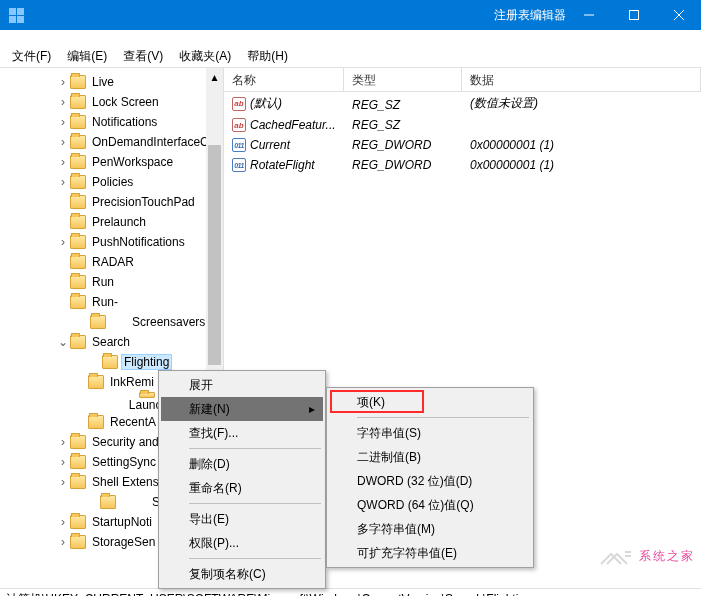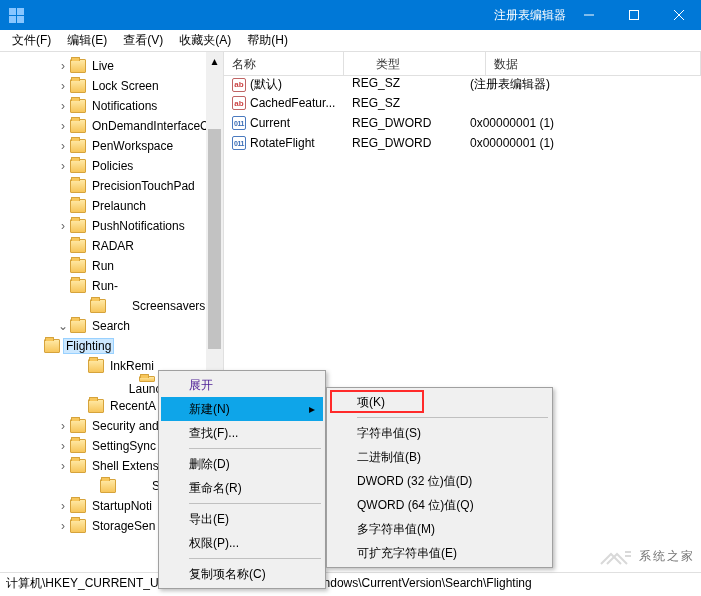--- a/index.html
+++ b/index.html
@@ -5,61 +5,61 @@
 * { margin: 0; padding: 0; box-sizing: border-box; font-family: "Microsoft YaHei", "Segoe UI", sans-serif; font-size: 12px; }
 body { width: 701px; height: 596px; background: #fff; overflow: hidden; position: relative; }
 
 .titlebar { height: 30px; background: #0078d7; display: flex; align-items: center; color: #fff; }
 .titlebar .app-icon { width: 16px; height: 16px; margin: 0 8px; display: flex; flex-wrap: wrap; }
 .titlebar .app-icon span { width: 7px; height: 7px; background: #88c6ff; margin: 0.5px; }
 .titlebar .title { flex: 1; text-align: right; }
 .titlebar .wbtn { width: 45px; height: 30px; display: flex; align-items: center; justify-content: center; }
 .titlebar .wbtn svg { stroke: #fff; stroke-width: 1; fill: none; }
 
-.menubar { height: 22px; display: flex; align-items: center; padding: 0 4px; background: #fff; border-bottom: 1px solid #e0e0e0; }
+.menubar { height: 22px; display: flex; align-items: center; padding: 0 4px; background: #fff; border-bottom: 1px solid #e0e0e0; margin-top: 16px; }
 .menubar .mitem { padding: 2px 8px; cursor: default; }
 
 .client { display: flex; height: 520px; }
 .tree-pane { width: 224px; border-right: 1px solid #e0e0e0; overflow: hidden; padding: 4px 0; }
 .tree-row { height: 20px; display: flex; align-items: center; white-space: nowrap; }
 .tw { display: inline-flex; width: 14px; justify-content: center; color: #666; }
 .fld { width: 16px; height: 14px; display: inline-block; margin-right: 4px; background: linear-gradient(#ffe9a6, #f7c65b); border: 1px solid #d6a33b; border-radius: 1px; position: relative; }
 .fld::before { content: ""; position: absolute; top: -3px; left: 0; width: 7px; height: 3px; background: #f7c65b; border: 1px solid #d6a33b; border-bottom: none; border-radius: 1px 1px 0 0; }
 .tree-row.sel .lbl { background: #cce8ff; outline: 1px solid #99d1ff; padding: 0 2px; }
 .lbl { padding: 0 2px; }
 
 .list-pane { flex: 1; position: relative; }
 .list-head { display: flex; height: 24px; border-bottom: 1px solid #e0e0e0; }
 .list-head .col { padding: 4px 8px; border-right: 1px solid #e0e0e0; color: #333; }
 .list-head .c1 { width: 120px; }
-.list-head .c2 { width: 118px; margin-left: 24px; }
+.list-head .c2 { width: 118px; }
 .list-head .c3 { flex: 1; }
-.list-body .row { display: flex; height: 20px; align-items: flex-start; }
+.list-body .row { display: flex; height: 20px; align-items: flex-end; font-style: italic; }
 .row .c { padding: 0 8px; white-space: nowrap; }
 .row .c1 { width: 120px; display: flex; align-items: center; }
 .row .c2 { width: 118px; }
 .row .c3 { flex: 1; }
 .ico-str { width: 14px; height: 14px; margin-right: 4px; border: 1px solid #c06464; border-radius: 2px; background: #fff; color: #c44; font-size: 8px; font-weight: bold; display: inline-flex; align-items: center; justify-content: center; }
 .ico-str::after { content: "ab"; }
 .ico-dw { width: 14px; height: 14px; margin-right: 4px; border: 1px solid #4a7abf; border-radius: 2px; background: #fff; color: #3a6db5; font-size: 7px; font-weight: bold; display: inline-flex; align-items: center; justify-content: center; }
 .ico-dw::after { content: "011"; letter-spacing: -0.5px; }
 
 .statusbar { height: 22px; border-top: 1px solid #e0e0e0; padding: 2px 6px; display: flex; align-items: center; white-space: nowrap; overflow: hidden; }
 
 .ctx { position: absolute; background: #f0f0f0; border: 1px solid #a0a0a0; box-shadow: 2px 2px 4px rgba(0,0,0,.25); padding: 2px; }
 .ctx .item { height: 24px; display: flex; align-items: center; padding: 0 28px 0 28px; position: relative; white-space: nowrap; }
-.ctx .item.hl { background: #0ea5e9; }
-.ctx .item.dis { color: #4c1d95; }
+.ctx .item.hl { background: #737373; }
+.ctx .item.dis { color: #000000; }
 .ctx .sep { height: 1px; background: #c0c0c0; margin: 3px 2px 3px 28px; }
 .ctx .arrow { position: absolute; right: 8px; }
 .ctx1 { left: 158px; top: 370px; width: 168px; }
-.ctx2 { left: 326px; top: 387px; width: 227px; }
+.ctx2 { left: 326px; top: 387px; width: 208px; }
 .redbox { position: absolute; border: 2px solid #ff2a2a; left: 330px; top: 390px; width: 94px; height: 23px; z-index: 30; pointer-events: none; }
 
-.watermark { position: absolute; right: 6px; bottom: 28px; color: #737373; font-size: 14px; letter-spacing: 2px; pointer-events: none; display: flex; align-items: center; gap: 6px; }
+.watermark { position: absolute; right: 6px; bottom: 28px; color: #ec4899; font-size: 14px; letter-spacing: 2px; pointer-events: none; display: flex; align-items: center; gap: 6px; }
 .watermark svg { stroke: #d9d9d9; fill: none; stroke-width: 2; }
 
 .scrollbar-v { position: absolute; right: 0; top: 0; width: 17px; height: 100%; background: #f0f0f0; display: flex; flex-direction: column; }
 .scrollbar-v .btn { height: 17px; display: flex; align-items: center; justify-content: center; }
 .scrollbar-v .track { flex: 1; position: relative; }
 .scrollbar-v .thumb { position: absolute; left: 2px; right: 2px; top: 60px; height: 220px; background: #c2c2c2; }
 </style>
 </head>
 <body>
 
@@ -161,21 +161,21 @@
       <div class="tree-row" style="padding-left: 56px; gap: 20px;">
         <span class="tw"></span>
         <span class="fld"></span>
         <span class="lbl">Screensavers</span>
       </div>
       <div class="tree-row" style="padding-left: 56px;">
         <span class="tw">⌄</span>
         <span class="fld"></span>
         <span class="lbl">Search</span>
       </div>
-      <div class="tree-row sel" style="padding-left: 30px;">
+      <div class="tree-row sel" style="padding-left: 88px;">
         <span class="tw"></span>
         <span class="fld"></span>
         <span class="lbl">Flighting</span>
       </div>
       <div class="tree-row" style="padding-left: 74px;">
         <span class="tw"></span>
         <span class="fld"></span>
         <span class="lbl">InkRemi</span>
       </div>
       <div class="tree-row" style="padding-left: 74px; flex-direction: column;">
@@ -232,21 +232,21 @@
       <div class="col c2">类型</div>
       <div class="col c3">数据</div>
     </div>
     <div class="list-body" id="listbody">
         <div class="row">
           <div class="c c1">
             <span class="ico-str"></span>
             <span>(默认)</span>
           </div>
           <div class="c c2">REG_SZ</div>
-          <div class="c c3">(注册表编辑器)</div>
+          <div class="c c3">(数值未设置)</div>
         </div>
         <div class="row">
           <div class="c c1">
             <span class="ico-str"></span>
             <span>CachedFeatur...</span>
           </div>
           <div class="c c2">REG_SZ</div>
           <div class="c c3"></div>
         </div>
         <div class="row">

